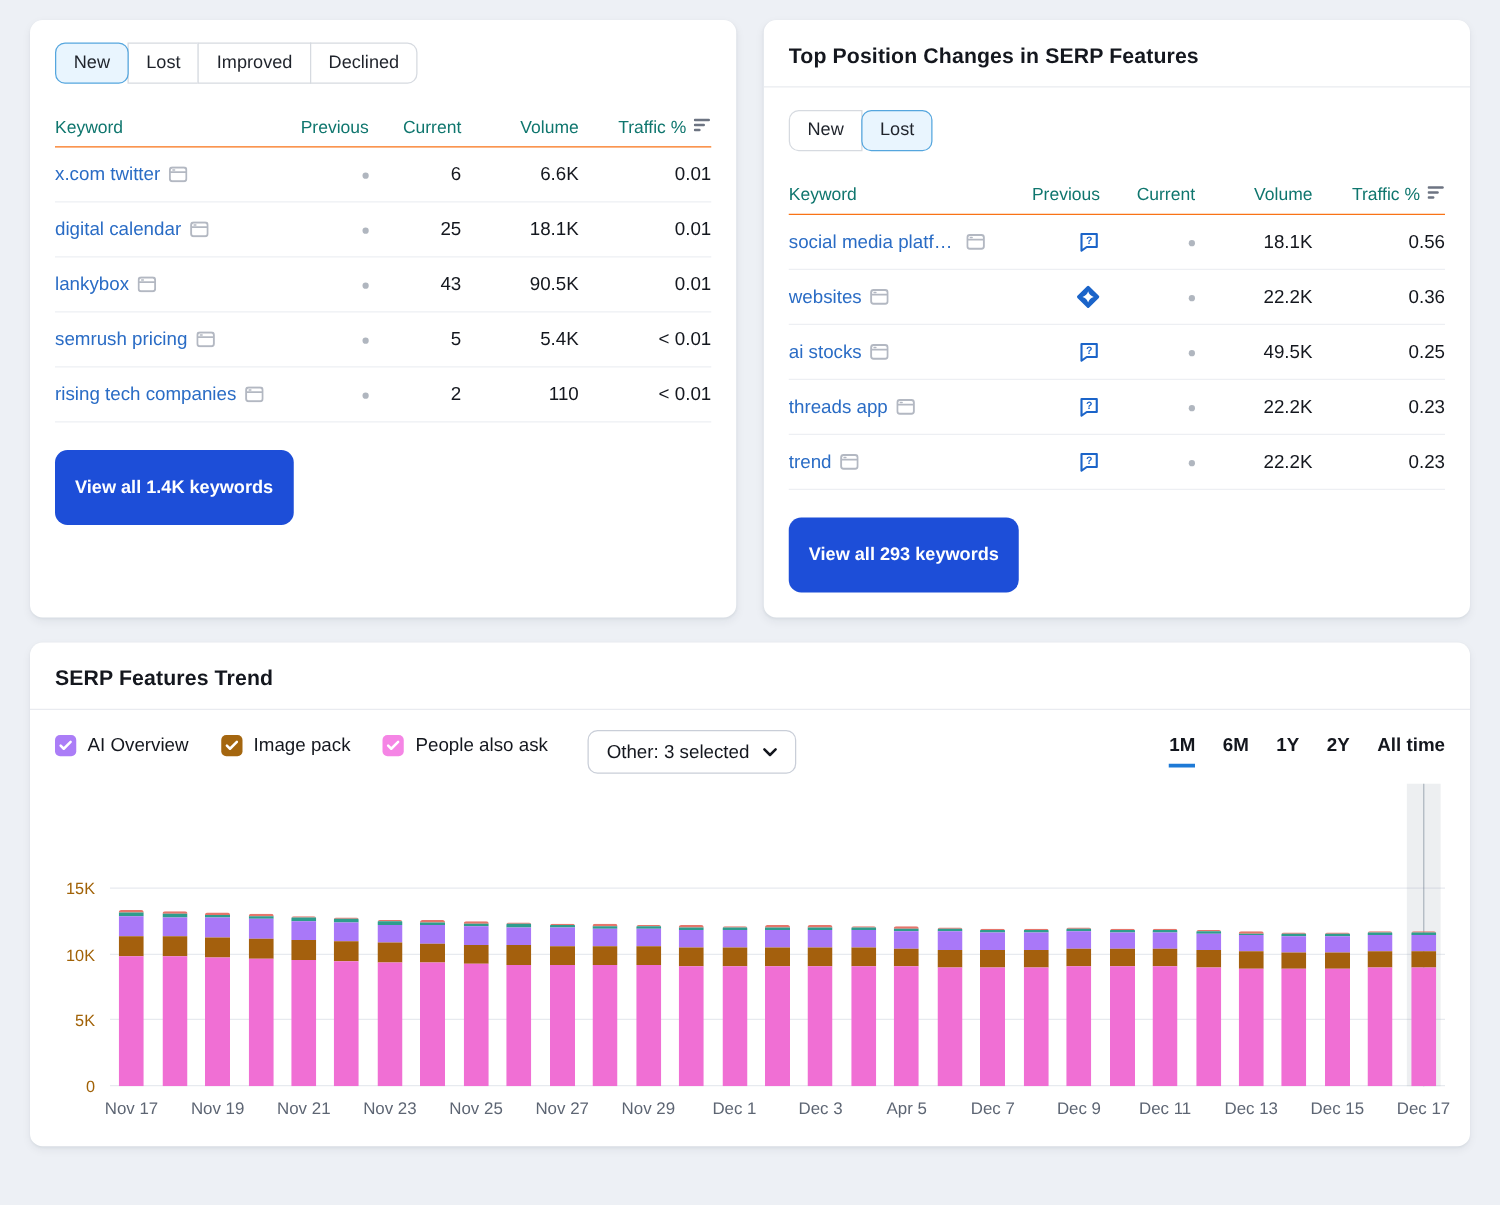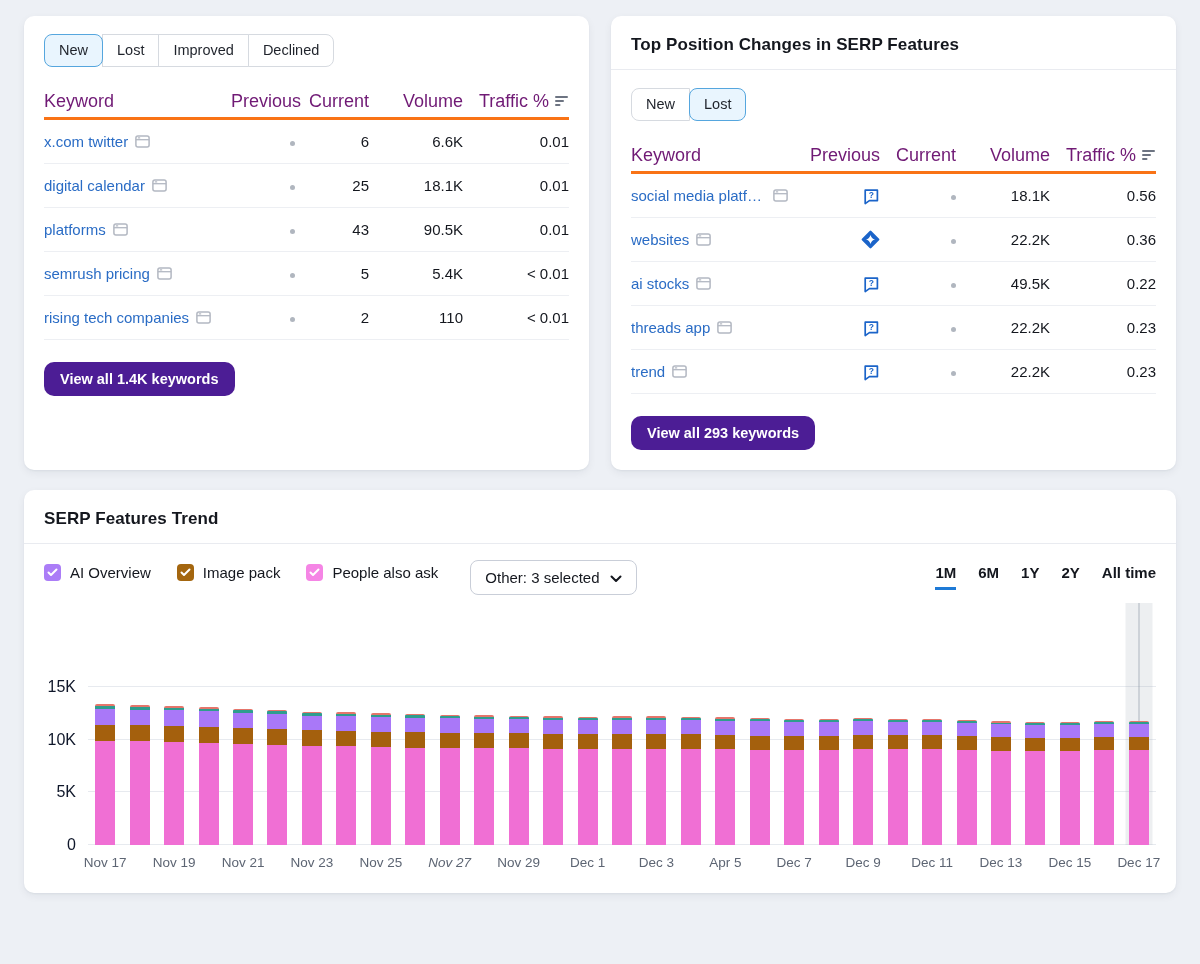--- a/index.html
+++ b/index.html
@@ -20,51 +20,51 @@
   
   .tabs{display:inline-flex}
   .tab{padding:6px 14px;font-size:14.5px;line-height:19px;border:1px solid #d6dae0;background:#fff;
        margin-left:-1px;cursor:pointer;position:relative;color:#1f232b;font-family:inherit}
   .tab:first-child{border-radius:8px 0 0 8px;margin-left:0}
   .tab:last-child{border-radius:0 8px 8px 0}
   .tab.selected{background:#e9f5fe;border-color:#55a6de;border-radius:8px;z-index:1}
 
   
   .tbl{margin-top:18px}
-  .thead{display:grid;align-items:center;height:32px;font-size:18px;color:#701a75;border-bottom:3px solid #f97316}
+  .thead{display:grid;align-items:center;height:32px;font-size:14px;color:#0f766e;border-bottom:1px solid #f97316}
   .trow{display:grid;align-items:center;height:43px;border-bottom:1px solid #edeff3;font-size:15px;color:#14171e}
   .g-organic{grid-template-columns:1fr 64px 74px 94px 106px}
   .g-serp{grid-template-columns:1fr 92px 76px 94px 106px}
   .c-center{text-align:right}
   .c-right{text-align:right}
   .kw{display:flex;align-items:center;gap:7px;min-width:0}
   .kw a{color:#2a6cc5;text-decoration:none;white-space:nowrap;overflow:hidden;text-overflow:ellipsis}
   .serp-ic{display:inline-flex;flex:0 0 auto}
   .dot{display:inline-block;width:5px;height:5px;border-radius:50%;background:#b0b6bf;vertical-align:middle}
   .th-traffic{display:flex;align-items:center;gap:6px;justify-content:flex-end}
   .feat-ic{display:inline-flex;vertical-align:middle}
 
-  .btn{display:inline-block;margin-top:22px;background:#4c1d95;color:#fff;font-weight:700;font-size:14.5px;
-       padding:9px 16px;border-radius:10px;border:none;cursor:pointer;font-family:inherit}
+  .btn{display:inline-block;margin-top:22px;background:#1d4ed8;color:#fff;font-weight:700;font-size:14.5px;
+       padding:22px 16px;border-radius:10px;border:none;cursor:pointer;font-family:inherit}
 
   
   .trend-card{margin-top:20px}
   .filters{display:flex;align-items:flex-start}
   .chk{display:flex;align-items:center;gap:9px;margin-right:26px;cursor:pointer;padding-top:4px}
   .box{width:17px;height:17px;border-radius:4px;display:flex;align-items:center;justify-content:center;flex:0 0 auto}
   .chk-label{font-size:15px;color:#14171e}
   .dropdown{display:inline-flex;align-items:center;gap:10px;border:1px solid #c9ced8;border-radius:8px;
             padding:8px 14px;font-size:15px;background:#fff;margin-left:6px;cursor:pointer;color:#14171e}
   .ranges{margin-left:auto;display:flex;gap:22px;align-items:flex-end;padding-top:4px}
   .range{font-size:15px;font-weight:600;color:#14171e;padding-bottom:6px;border-bottom:3px solid transparent;cursor:pointer}
   .range.selected{border-bottom-color:#1e7ad6}
 
   .chart{display:flex;margin-top:22px}
   .yaxis{width:44px;position:relative;height:228px;flex:0 0 auto}
-  .ylab{position:absolute;right:12px;font-size:16px;color:#0f172a;transform:translateY(50%)}
+  .ylab{position:absolute;right:12px;font-size:13px;color:#a16207;transform:translateY(50%)}
   .plot{flex:1;position:relative;height:228px}
   .grid{position:absolute;left:0;right:0;height:1px;background:#e7eaef}
   .slots{position:absolute;inset:0;display:flex}
   .slot{flex:1;display:flex;justify-content:center;align-items:flex-end;position:relative}
   .bar{width:20px;display:flex;flex-direction:column-reverse;border-radius:2px 2px 0 0;overflow:hidden;position:relative;z-index:1}
   .seg{width:100%}
   .hlband{position:absolute;top:-14px;bottom:0;left:50%;transform:translateX(-50%);width:27px;
           background:rgba(140,155,170,.16);z-index:0}
   .hlband::after{content:"";position:absolute;top:0;bottom:0;left:50%;width:1px;background:rgba(120,134,150,.55)}
   .xlabels{position:relative;height:28px;margin-left:44px}
@@ -127,21 +127,21 @@
                     </svg>
                   </span>
                 </div>
                 <div class="c-center"><span class="dot"></span></div>
                 <div class="c-right">25</div>
                 <div class="c-right">18.1K</div>
                 <div class="c-right">0.01</div>
               </div>
               <div class="trow g-organic">
                 <div class="kw">
-                  <a href="#">platforms</a>
+                  <a href="#">lankybox</a>
                   <span class="serp-ic">
                     <svg width="15" height="13" viewBox="0 0 15 13">
                       <rect x="0.9" y="1" width="13.2" height="11" rx="2" fill="none" stroke="#b3b8c2" stroke-width="1.5"></rect>
                       <line x1="0.9" y1="4.7" x2="14.1" y2="4.7" stroke="#b3b8c2" stroke-width="1.3"></line>
                       <rect x="2.7" y="2.3" width="2.6" height="1.2" rx="0.6" fill="#b3b8c2"></rect>
                     </svg>
                   </span>
                 </div>
                 <div class="c-center"><span class="dot"></span></div>
                 <div class="c-right">43</div>
@@ -265,21 +265,21 @@
                   </span>
                 </div>
                 <div class="c-center"><span class="feat-ic">
                     <svg width="17" height="17" viewBox="0 0 17 17">
                       <path d="M2.2 2.2 H14.4 V12.6 H6.4 L2.2 15.6 Z" fill="#fff" stroke="#1b64c9" stroke-width="1.7" stroke-linejoin="round"></path>
                       <text x="8.4" y="10.2" font-size="8.5" font-weight="bold" fill="#1b64c9" text-anchor="middle" font-family="Liberation Sans, sans-serif">?</text>
                     </svg>
                   </span></div>
                 <div class="c-center"><span class="dot"></span></div>
                 <div class="c-right">49.5K</div>
-                <div class="c-right">0.22</div>
+                <div class="c-right">0.25</div>
               </div>
               <div class="trow g-serp">
                 <div class="kw">
                   <a href="#">threads app</a>
                   <span class="serp-ic">
                     <svg width="15" height="13" viewBox="0 0 15 13">
                       <rect x="0.9" y="1" width="13.2" height="11" rx="2" fill="none" stroke="#b3b8c2" stroke-width="1.5"></rect>
                       <line x1="0.9" y1="4.7" x2="14.1" y2="4.7" stroke="#b3b8c2" stroke-width="1.3"></line>
                       <rect x="2.7" y="2.3" width="2.6" height="1.2" rx="0.6" fill="#b3b8c2"></rect>
                     </svg>
@@ -665,21 +665,21 @@
               </div>
             </div>
           </div>
       </div>
       <div class="xlabels" id="xlabels">
           <span class="xlab" style="left: 1.6129%;">Nov 17</span>
           <span class="xlab" style="left: 8.06452%;">Nov 19</span>
           <span class="xlab" style="left: 14.5161%;">Nov 21</span>
           <span class="xlab" style="left: 20.9677%;">Nov 23</span>
           <span class="xlab" style="left: 27.4194%;">Nov 25</span>
-          <span class="xlab" style="left: 33.871%; font-style: italic;">Nov 27</span>
+          <span class="xlab" style="left: 33.871%;">Nov 27</span>
           <span class="xlab" style="left: 40.3226%;">Nov 29</span>
           <span class="xlab" style="left: 46.7742%; text-align: right;">Dec 1</span>
           <span class="xlab" style="left: 53.2258%;">Dec 3</span>
           <span class="xlab" style="left: 59.6774%;">Apr 5</span>
           <span class="xlab" style="left: 66.129%;">Dec 7</span>
           <span class="xlab" style="left: 72.5806%;">Dec 9</span>
           <span class="xlab" style="left: 79.0323%;">Dec 11</span>
           <span class="xlab" style="left: 85.4839%;">Dec 13</span>
           <span class="xlab" style="left: 91.9355%;">Dec 15</span>
           <span class="xlab" style="left: 98.3871%;">Dec 17</span>

